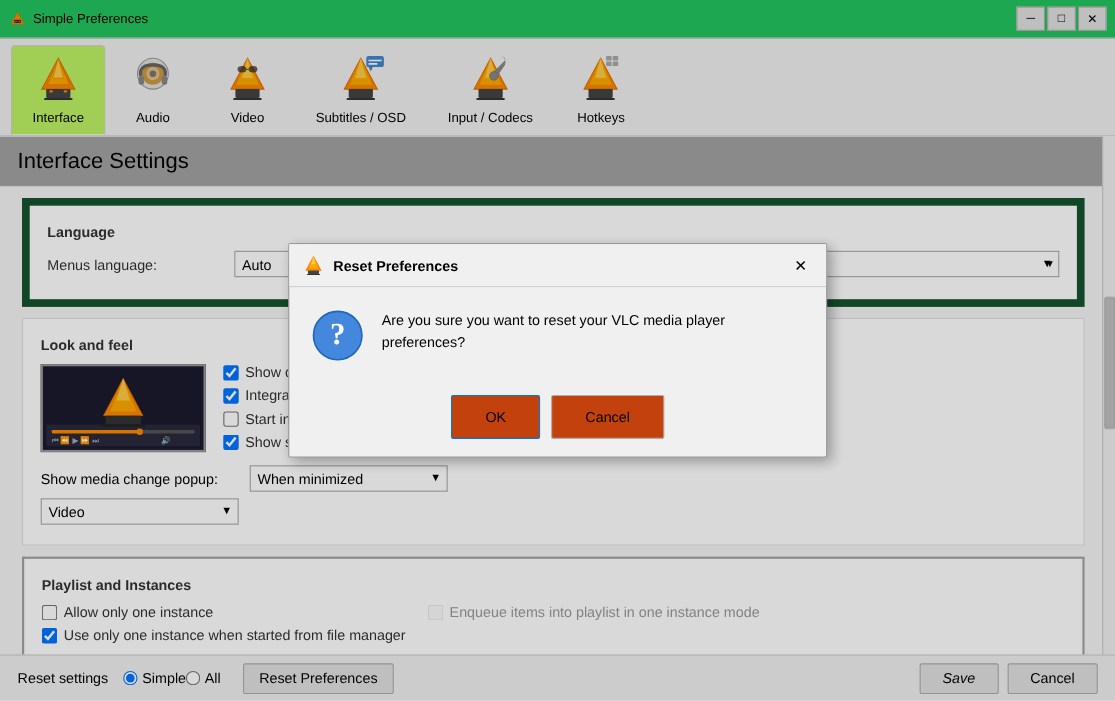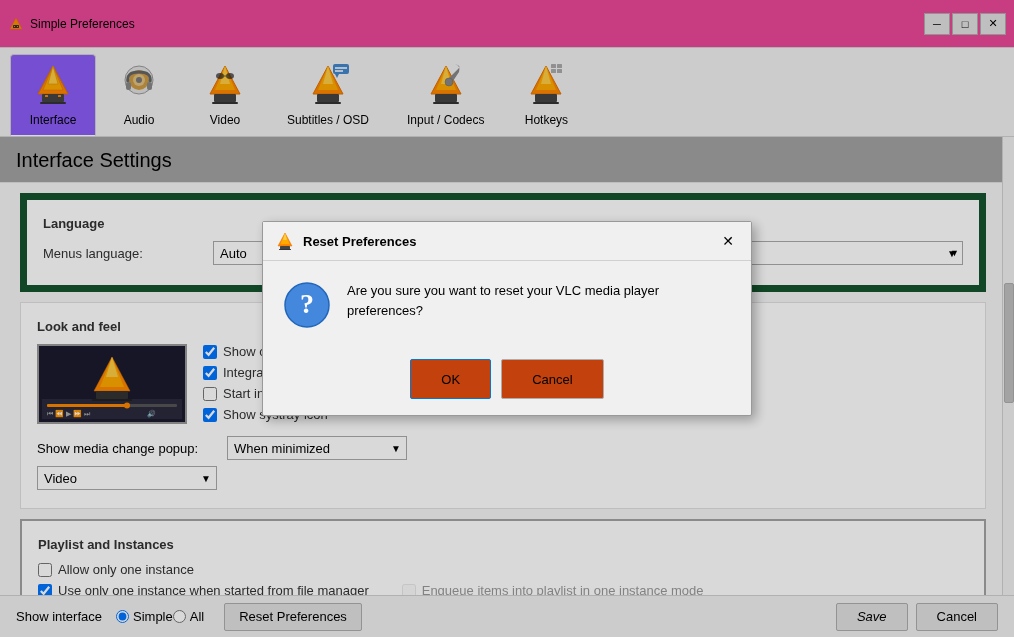--- a/index.html
+++ b/index.html
@@ -8,22 +8,22 @@
       font-size: 13px;
       background: #f0f0f0;
       width: 1014px;
       height: 637px;
       overflow: hidden;
       position: relative;
     }
 
     
     .title-bar {
-      background: #ec4899;
-      height: 48px;
+      background: #22c55e;
+      height: 35px;
       display: flex;
       align-items: center;
       padding: 0 8px;
       border-bottom: 1px solid #d0d0d0;
       position: relative;
     }
     .title-bar-icon {
       width: 16px; height: 16px;
       margin-right: 6px;
     }
@@ -57,21 +57,21 @@
       display: flex;
       flex-direction: column;
       align-items: center;
       padding: 6px 18px 8px 18px;
       cursor: pointer;
       border-radius: 4px 4px 0 0;
       min-width: 80px;
       border: 1px solid transparent;
     }
     .toolbar-item.active {
-      background: #8b5cf6;
+      background: #bef264;
       border: 1px solid #d0d0d0;
       border-bottom: 1px solid #fff;
     }
     .toolbar-icon {
       width: 48px; height: 48px;
       margin-bottom: 4px;
       display: flex; align-items: center; justify-content: center;
     }
     .toolbar-label {
       font-size: 12px;
@@ -537,21 +537,21 @@
               <option>Never</option>
             </select>
             <span style="position:absolute;right:6px;top:50%;transform:translateY(-50%);font-size:10px;pointer-events:none;">▼</span>
           </div>
         </div>
       </div>
     </div>
 
     <div style="background:#fff; border:2px solid #a3a3a3; padding: 12px 16px; margin-bottom: 10px;">
       <div class="section-title">Playlist and Instances</div>
-      <div style="display:flex; align-items:flex-end; gap:33px; flex-wrap:wrap;">
+      <div style="display:flex; align-items:flex-start; gap:20px; flex-wrap:wrap;">
         <div>
           <div class="checkbox-row">
             <input type="checkbox" id="one_inst" style="">
             <label for="one_inst" class="checkbox-label">Allow only one instance</label>
           </div>
           <div class="checkbox-row">
             <input type="checkbox" checked="" id="one_inst_file" style="">
             <label for="one_inst_file" class="checkbox-label">Use only one instance when started from file manager</label>
           </div>
         </div>
@@ -565,21 +565,21 @@
     </div>
 
   </div>
 
   <div class="scrollbar-track">
     <div class="scrollbar-thumb"></div>
   </div>
 </div>
 
 <div class="bottom-bar">
-  <span class="show-settings-label">Show interface</span>
+  <span class="show-settings-label">Reset settings</span>
   <div class="radio-group">
     <div class="radio-item">
       <input type="radio" name="settings_type" id="simple" checked="" style="">
       <label for="simple">Simple</label>
     </div>
     <div class="radio-item">
       <input type="radio" name="settings_type" id="all" style="">
       <label for="all">All</label>
     </div>
   </div>

